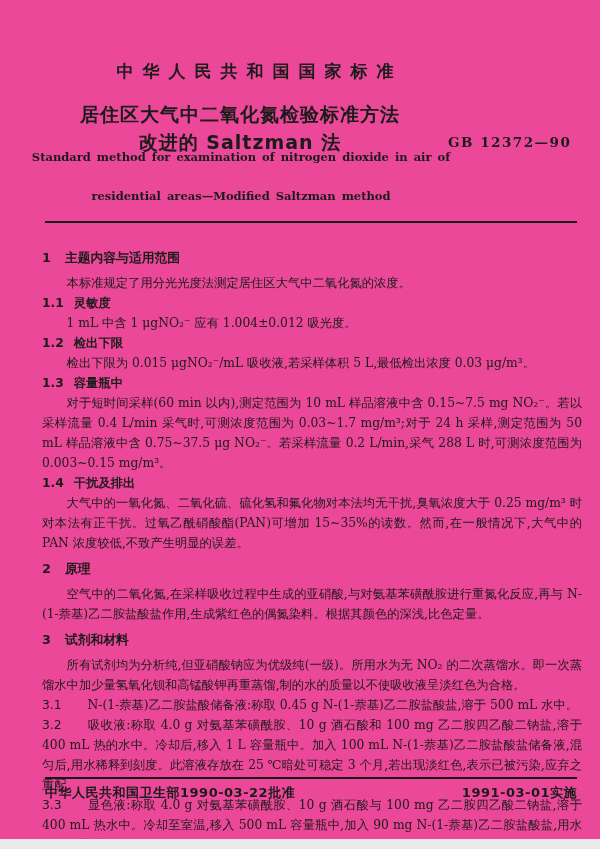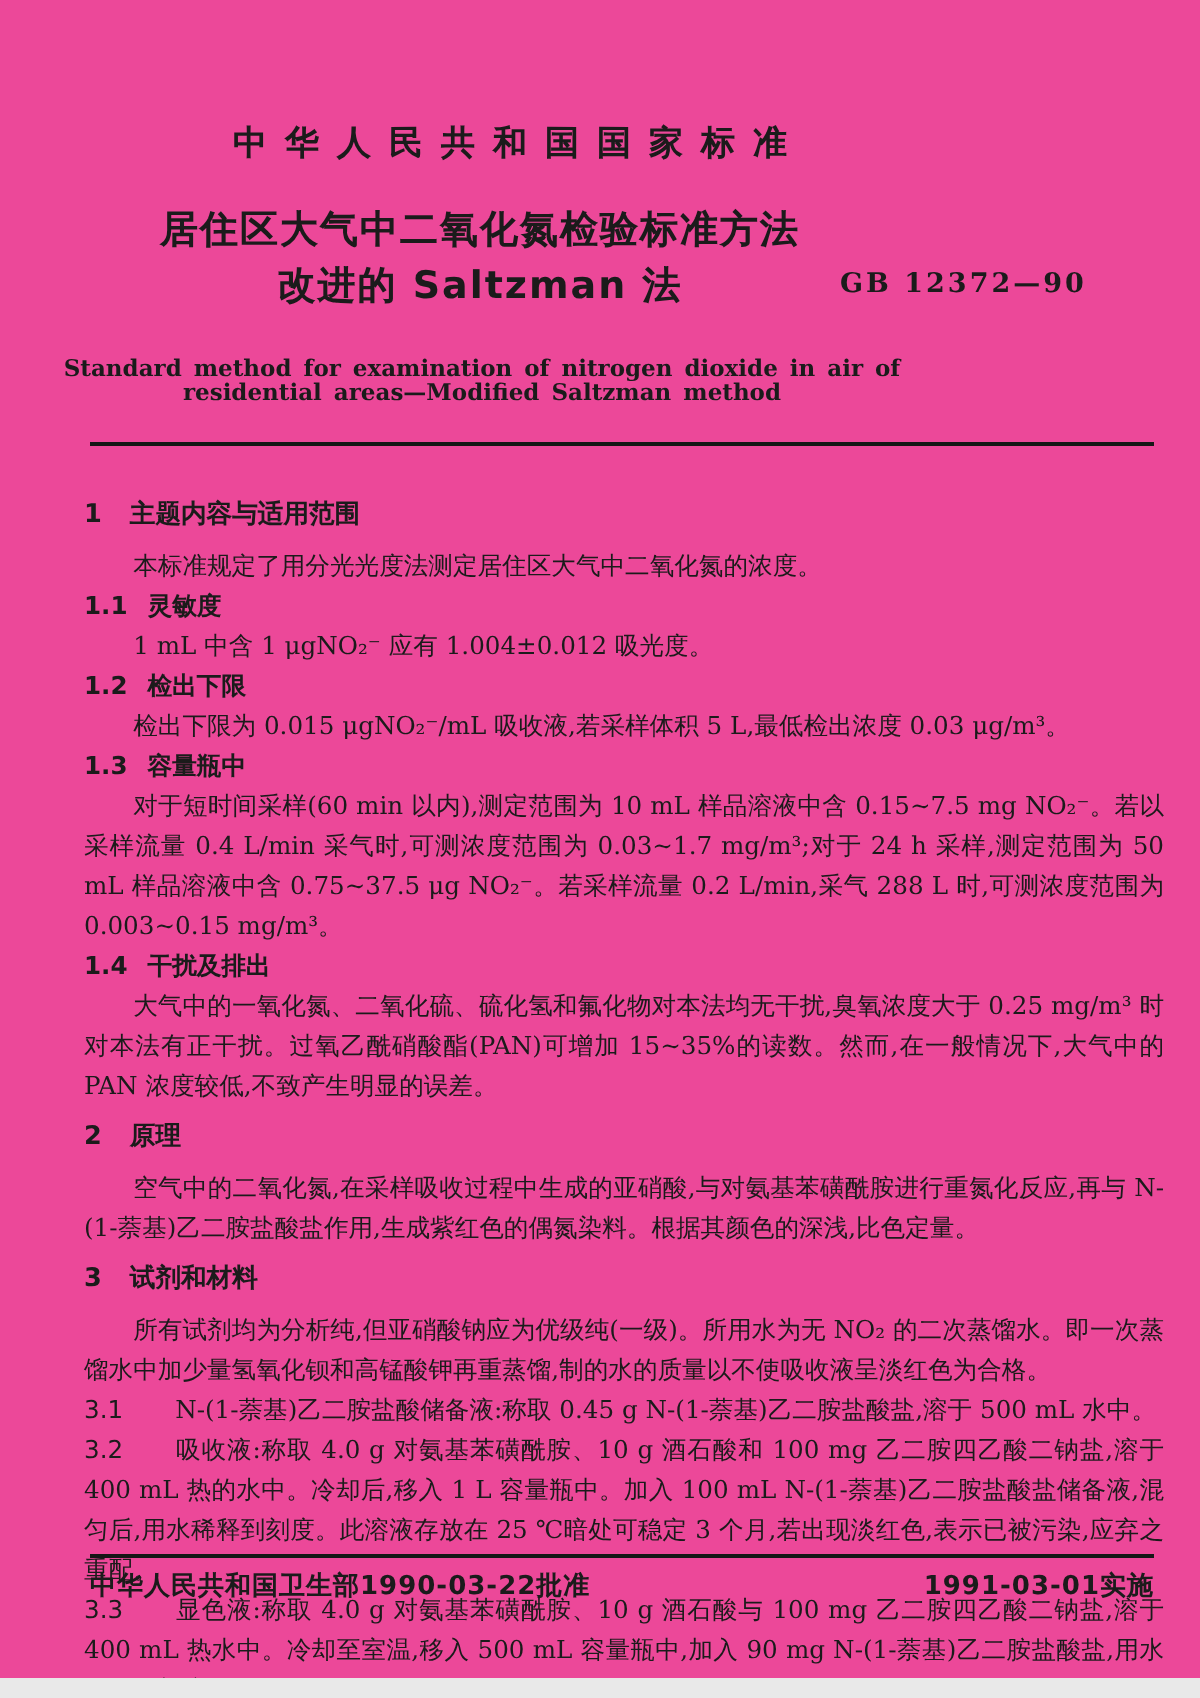--- a/index.html
+++ b/index.html
@@ -34,33 +34,33 @@
     letter-spacing: 1px; white-space: nowrap;
   }
   .hdr-title2 {
     position: absolute; top: 130px; left: 0; width: 480px;
     text-align: center;
     font-family: "DejaVu Sans", "Liberation Sans", sans-serif;
     font-weight: bold; font-size: 19px;
     letter-spacing: 1px; white-space: nowrap;
   }
   .hdr-code {
-    position: absolute; top: 134px; left: 420px;
+    position: absolute; top: 134px; left: 448px;
     font-family: "DejaVu Serif", "Liberation Serif", serif;
     font-weight: bold; font-size: 13.5px;
     letter-spacing: 1.5px; white-space: nowrap;
   }
   .hdr-en1, .hdr-en2 {
     position: absolute; left: 0; width: 482px;
     text-align: center;
     font-family: "DejaVu Serif", "Liberation Serif", serif;
     font-weight: bold; font-size: 11.5px;
     word-spacing: 2px; white-space: nowrap;
   }
-  .hdr-en1 { top: 177px; }
+  .hdr-en1 { top: 150px; }
   .hdr-en2 { top: 189px; }
 
   .rule { position: absolute; left: 45px; width: 532px; height: 2px; background: #161616; }
   .rule-top { top: 221px; }
   .rule-bottom { top: 777px; }
 
   
   .main {
     position: absolute; top: 246px; left: 42px; width: 540px;
     font-size: 12.3px; line-height: 20px;

